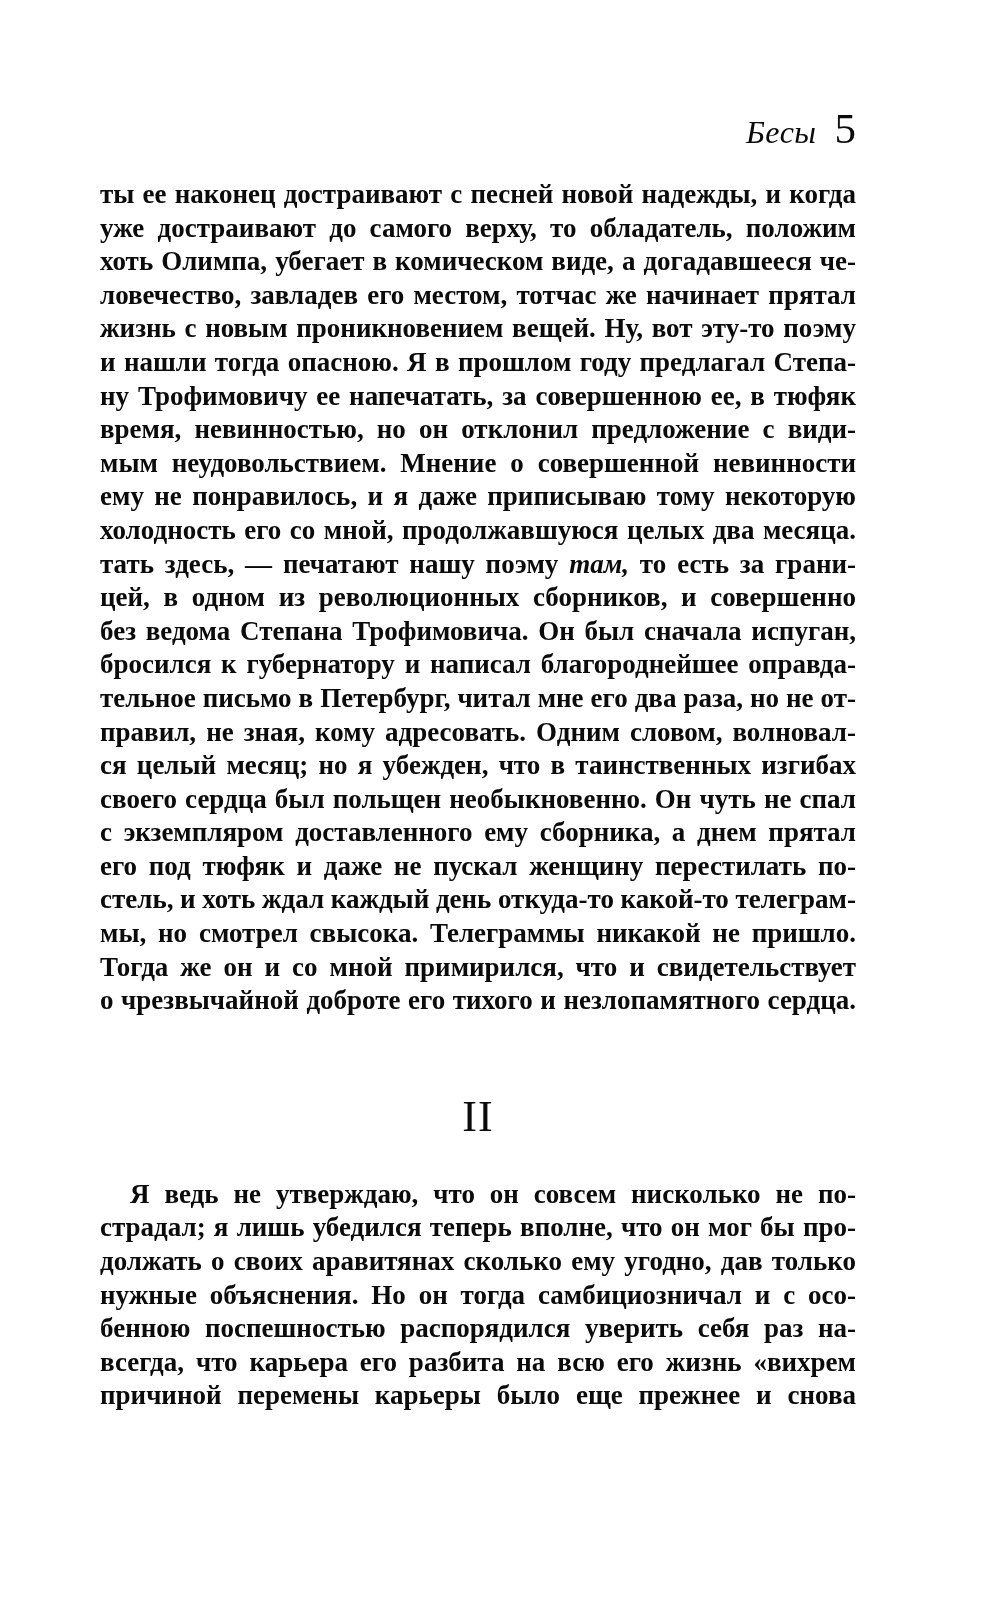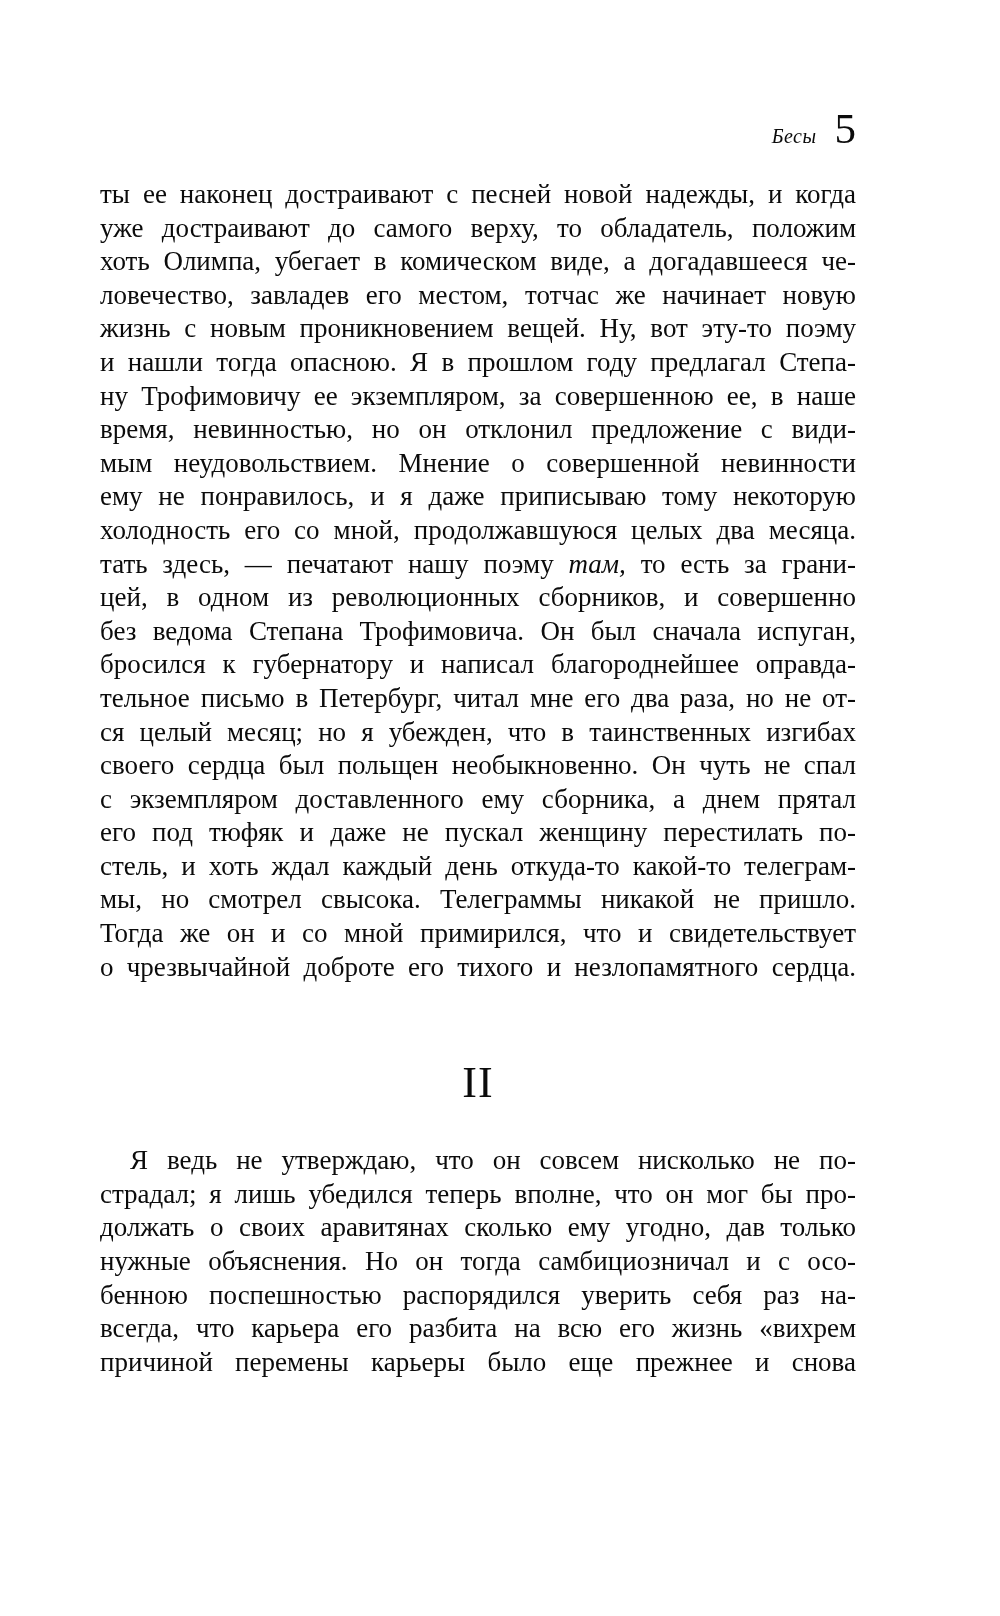--- a/index.html
+++ b/index.html
@@ -20,41 +20,42 @@
     position: absolute;
     top: 106px;
     left: 100px;
     width: 756px;
     text-align: right;
     line-height: 46px;
     white-space: nowrap;
   }
   .running-title {
     font-style: italic;
-    font-size: 20px;
+    font-size: 32px;
     letter-spacing: 0.5px;
     margin-left: 31px;
   }
   .page-number {
     font-size: 43px;
     margin-left: 18px;
   }
   .body-text {
     position: absolute;
     top: 178px;
     left: 100px;
     width: 756px;
     font-size: 27px;
   }
   .line {
     line-height: 33.6px;
     text-align: justify;
     text-align-last: justify;
     word-spacing: -2px;
     white-space: normal;
+    font-weight: bold;
   }
   .line .em {
     font-style: italic;
   }
   .indent-line {
     text-indent: 30px;
   }
   .section-heading {
     margin-top: 79px;
     margin-bottom: 41px;
@@ -72,33 +73,34 @@
   <div class="running-header">
     <span class="running-title">Бесы</span><span class="page-number">5</span>
   </div>
 
   <div class="body-text">
 
     <div>
       <div class="line">ты ее наконец достраивают с песней новой надежды, и когда</div>
       <div class="line">уже достраивают до самого верху, то обладатель, положим</div>
       <div class="line">хоть Олимпа, убегает в комическом виде, а догадавшееся че-</div>
-      <div class="line">ловечество, завладев его местом, тотчас же начинает новую</div>
+      <div class="line">ловечество, завладев его местом, тотчас же начинает прятал</div>
       <div class="line">жизнь с новым проникновением вещей. Ну, вот эту-то поэму</div>
       <div class="line">и нашли тогда опасною. Я в прошлом году предлагал Степа-</div>
-      <div class="line">ну Трофимовичу ее экземпляром, за совершенною ее, в наше</div>
+      <div class="line">ну Трофимовичу ее напечатать, за совершенною ее, в тюфяк</div>
       <div class="line">время, невинностью, но он отклонил предложение с види-</div>
       <div class="line">мым неудовольствием. Мнение о совершенной невинности</div>
       <div class="line">ему не понравилось, и я даже приписываю тому некоторую</div>
       <div class="line">холодность его со мной, продолжавшуюся целых два месяца.</div>
       <div class="line"><span>тать здесь, — печатают нашу поэму </span><span class="em">там,</span><span> то есть за грани-</span></div>
       <div class="line">цей, в одном из революционных сборников, и совершенно</div>
       <div class="line">без ведома Степана Трофимовича. Он был сначала испуган,</div>
       <div class="line">бросился к губернатору и написал благороднейшее оправда-</div>
       <div class="line">тельное письмо в Петербург, читал мне его два раза, но не от-</div>
+      <div class="line">правил, не зная, кому адресовать. Одним словом, волновал-</div>
       <div class="line">ся целый месяц; но я убежден, что в таинственных изгибах</div>
       <div class="line">своего сердца был польщен необыкновенно. Он чуть не спал</div>
       <div class="line">с экземпляром доставленного ему сборника, а днем прятал</div>
       <div class="line">его под тюфяк и даже не пускал женщину перестилать по-</div>
       <div class="line">стель, и хоть ждал каждый день откуда-то какой-то телеграм-</div>
       <div class="line">мы, но смотрел свысока. Телеграммы никакой не пришло.</div>
       <div class="line">Тогда же он и со мной примирился, что и свидетельствует</div>
       <div class="line">о чрезвычайной доброте его тихого и незлопамятного сердца.</div>
     </div>
 

